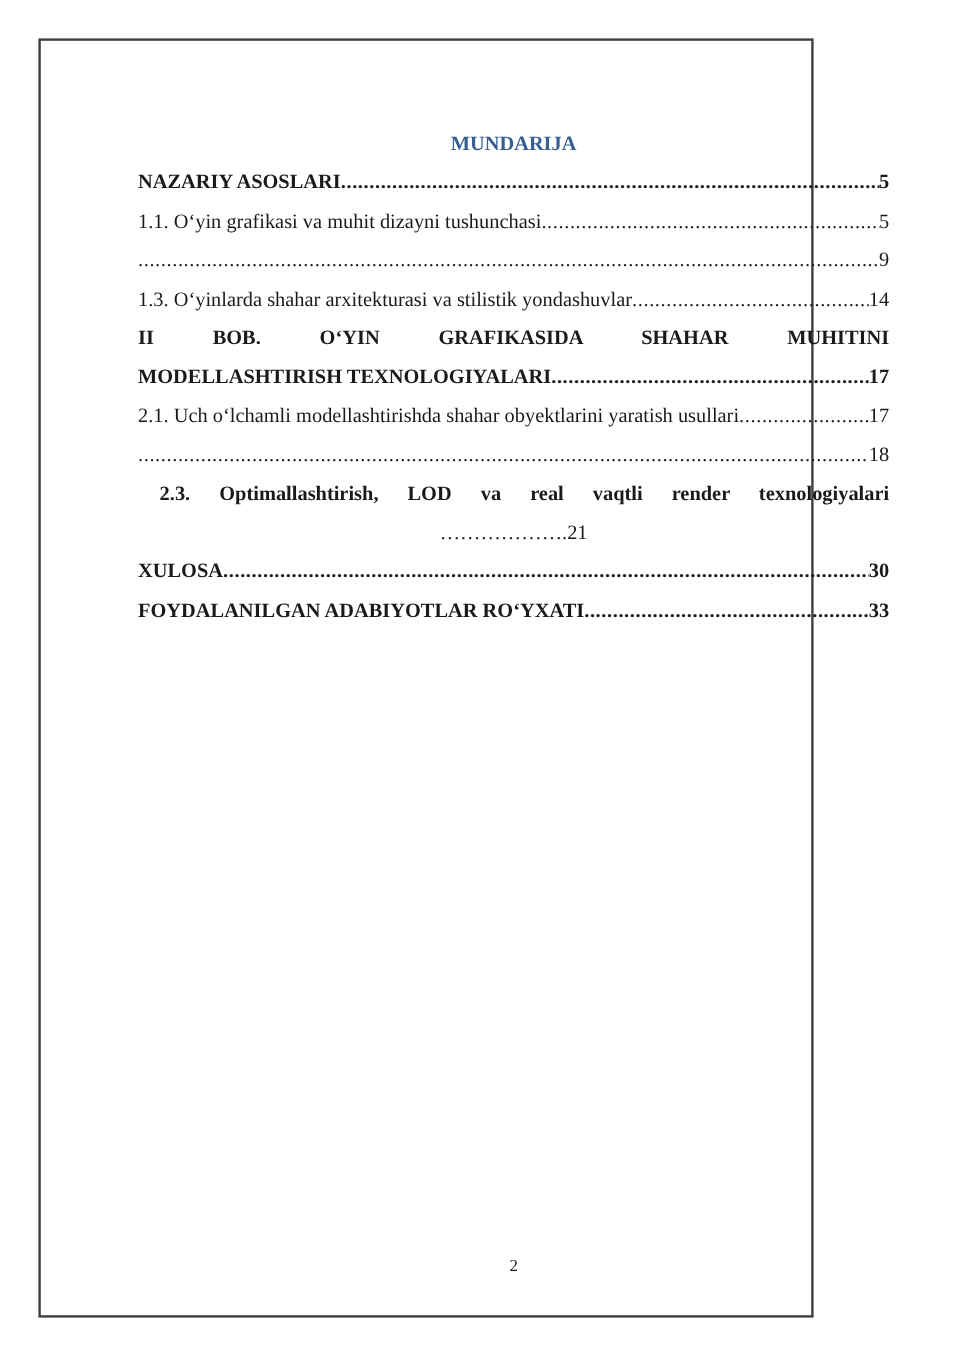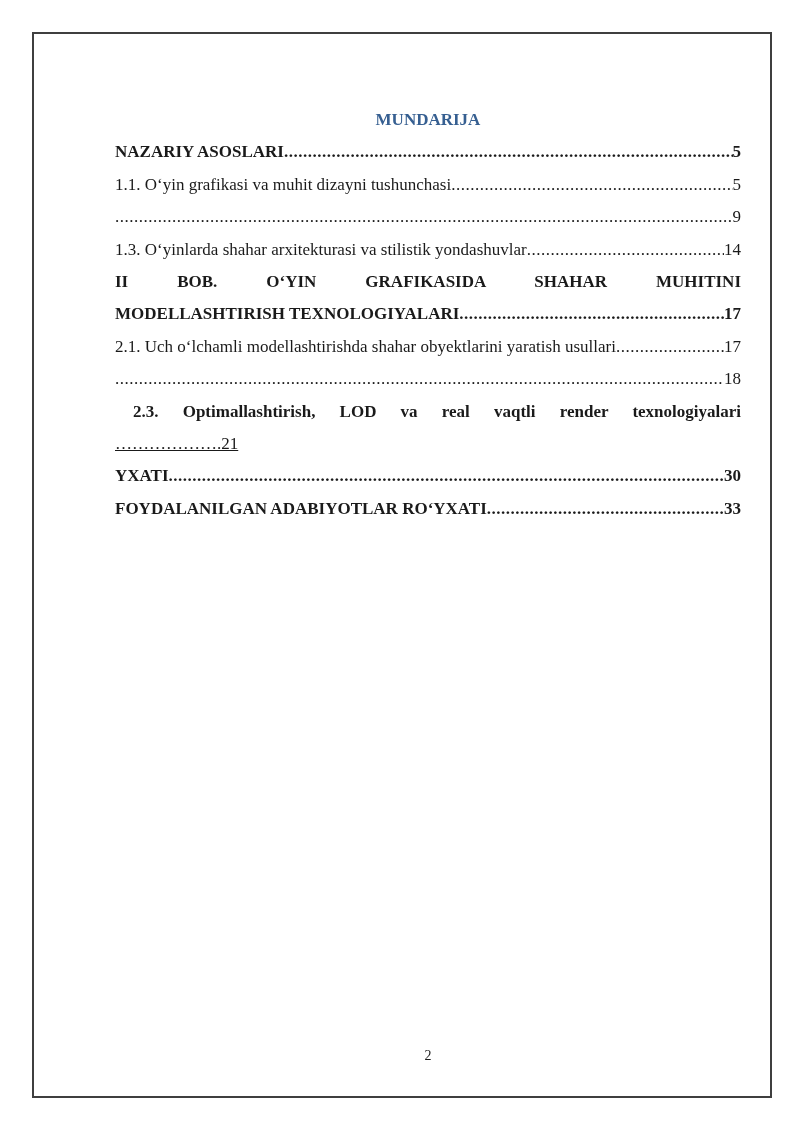--- a/index.html
+++ b/index.html
@@ -6,21 +6,21 @@
   html, body {
     width: 800px;
     height: 1131px;
     background: #ffffff;
     font-family: "Liberation Serif", "DejaVu Serif", serif;
   }
   .page-border {
     position: absolute;
     left: 32px;
     top: 32px;
-    width: 740px;
+    width: 646px;
     height: 1066px;
     border: 2px solid var(--border-color, #3f3f3f);
     background: #ffffff;
   }
   .content {
     position: absolute;
     left: 81px;
     top: 70px;
     width: 626px;
     color: var(--text-color, #1a1a1a);
@@ -51,21 +51,21 @@
   .toc-row.justify {
     text-align: justify;
     text-align-last: justify;
   }
   .toc-row.justify-indent {
     text-align: justify;
     text-align-last: justify;
     text-indent: 18px;
     font-weight: bold;
   }
-  .toc-row.plain { text-align: left; text-decoration: underline; }
+  .toc-row.plain { text-align: center; }
   .footer {
     position: absolute;
     left: 81px;
     bottom: 33px;
     width: 626px;
     text-align: center;
     font-size: 14px;
     line-height: 14px;
     color: var(--text-color, #1a1a1a);
   }
@@ -107,21 +107,21 @@
           <span class="toc-dots">............................................................................................................................................................................................................................................................................................................</span>
           <span class="toc-page">17</span>
         </div>
         <div class="toc-row section leader-row">
           <span class="toc-dots">............................................................................................................................................................................................................................................................................................................</span>
           <span class="toc-page">18</span>
         </div>
         <div class="toc-row section justify-indent"><span class="toc-text">2.3. Optimallashtirish, LOD va real vaqtli render texnologiyalari</span></div>
         <div class="toc-row section plain"><span class="toc-text">……………….21</span></div>
         <div class="toc-row chapter leader-row">
-          <span class="toc-text">YXATI</span>
+          <span class="toc-text">XULOSA</span>
           <span class="toc-dots">............................................................................................................................................................................................................................................................................................................</span>
           <span class="toc-page">30</span>
         </div>
         <div class="toc-row chapter leader-row">
           <span class="toc-text">FOYDALANILGAN ADABIYOTLAR RO‘YXATI</span>
           <span class="toc-dots">............................................................................................................................................................................................................................................................................................................</span>
           <span class="toc-page">33</span>
         </div>
       </div>
   </div>

